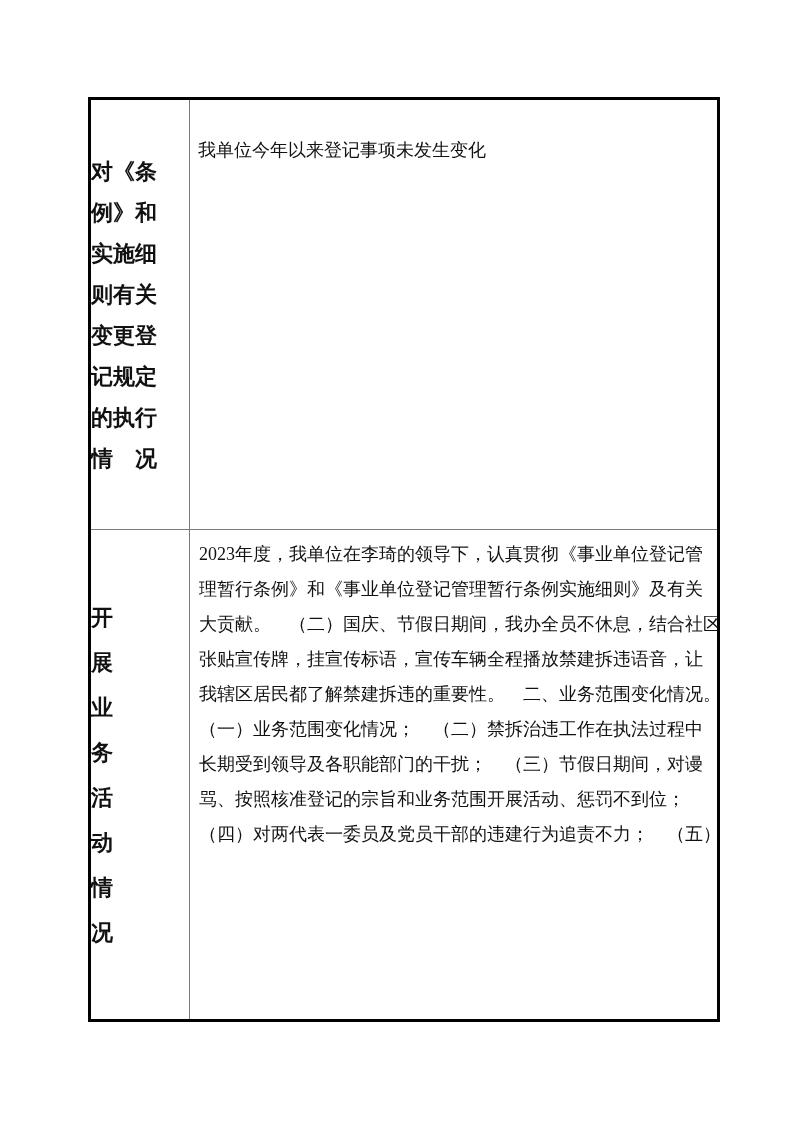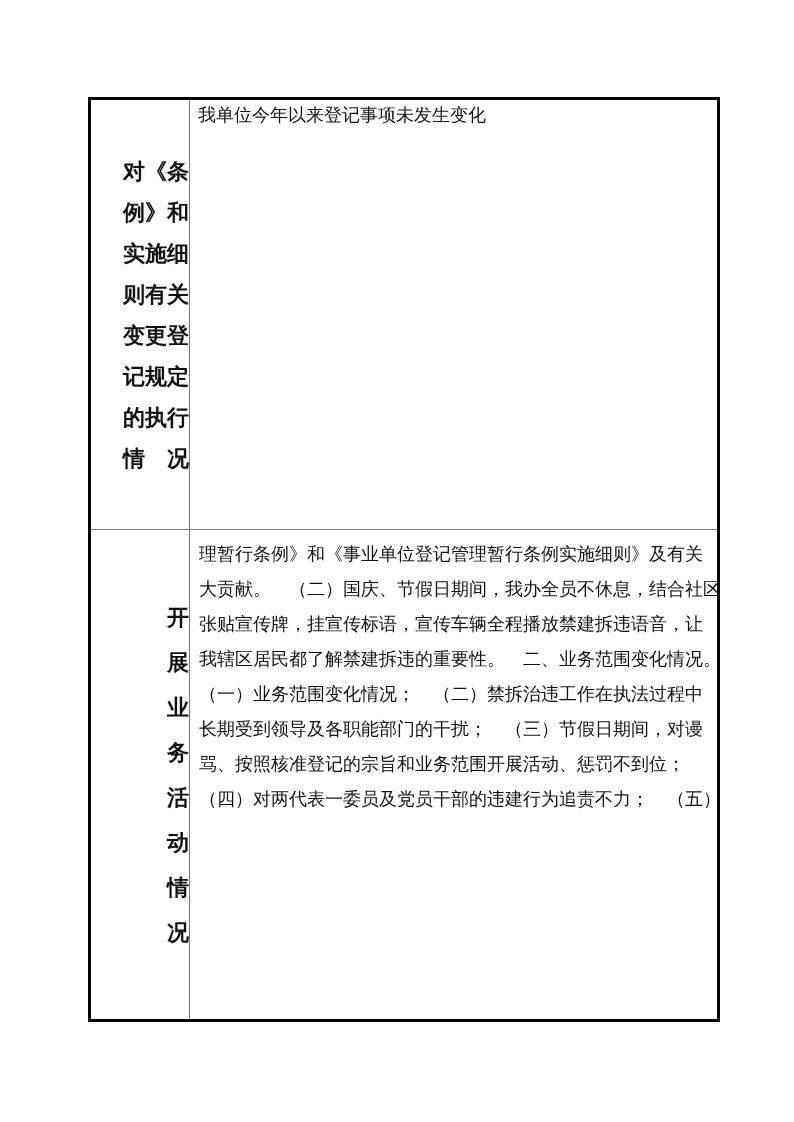--- a/index.html
+++ b/index.html
@@ -29,21 +29,21 @@
     grid-template-rows: 430px 1fr;
   }
   .cell {
     box-sizing: border-box;
     overflow: hidden;
   }
   .label-cell {
     border-right: 1px solid #7a7a7a;
     display: flex;
     align-items: center;
-    justify-content: flex-end;
+    justify-content: flex-start;
   }
   .row1 {
     border-bottom: 1px solid #7a7a7a;
   }
   .label-block {
     text-align: center;
   }
   .label-line {
     font-size: 22px;
     font-weight: bold;
@@ -52,20 +52,21 @@
     letter-spacing: 0;
   }
   .label-line-v {
     font-size: 22px;
     font-weight: bold;
     line-height: 45px;
     white-space: pre;
   }
   .content-cell {
     padding: 2px 8px;
+    margin-top: 35px;
   }
   .content-cell-row2 {
     padding: 7px 7px 0 9px;
   }
   .content-line {
     font-size: 18px;
     line-height: 35px;
     white-space: nowrap;
   }
   .single-line {
@@ -104,20 +105,21 @@
         <div class="label-line-v">业</div>
         <div class="label-line-v">务</div>
         <div class="label-line-v">活</div>
         <div class="label-line-v">动</div>
         <div class="label-line-v">情</div>
         <div class="label-line-v">况</div>
       </div>
     </div>
 
     <div class="cell content-cell-row2">
+      <div class="content-line">2023年度，我单位在李琦的领导下，认真贯彻《事业单位登记管</div>
       <div class="content-line">理暂行条例》和《事业单位登记管理暂行条例实施细则》及有关</div>
       <div class="content-line">大贡献。　（二）国庆、节假日期间，我办全员不休息，结合社区</div>
       <div class="content-line">张贴宣传牌，挂宣传标语，宣传车辆全程播放禁建拆违语音，让</div>
       <div class="content-line">我辖区居民都了解禁建拆违的重要性。　二、业务范围变化情况。</div>
       <div class="content-line">（一）业务范围变化情况；　（二）禁拆治违工作在执法过程中</div>
       <div class="content-line">长期受到领导及各职能部门的干扰；　（三）节假日期间，对谩</div>
       <div class="content-line">骂、按照核准登记的宗旨和业务范围开展活动、惩罚不到位；</div>
       <div class="content-line">（四）对两代表一委员及党员干部的违建行为追责不力；　（五）</div>
     </div>
 

